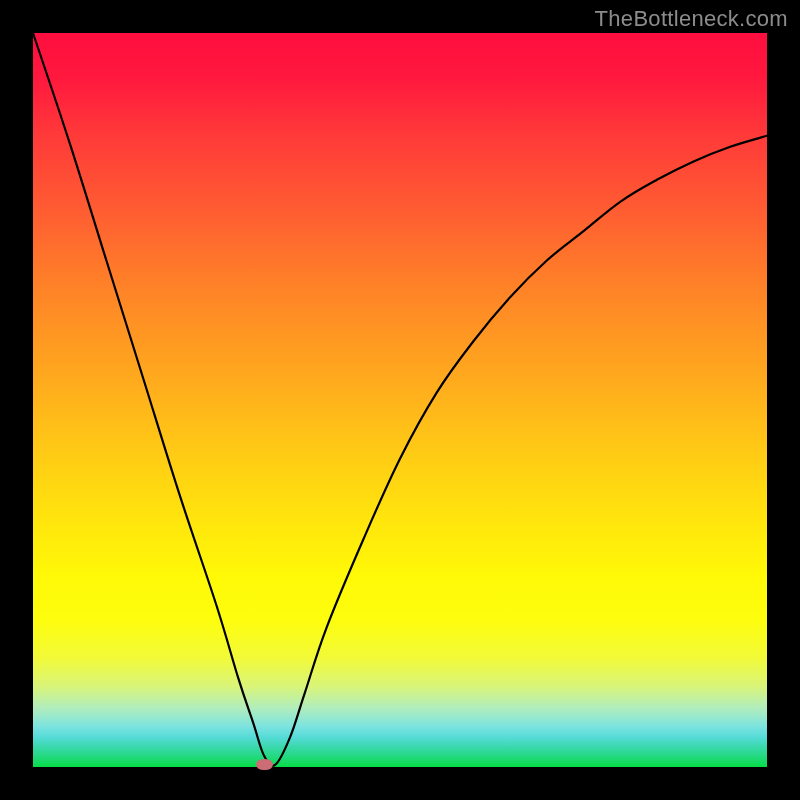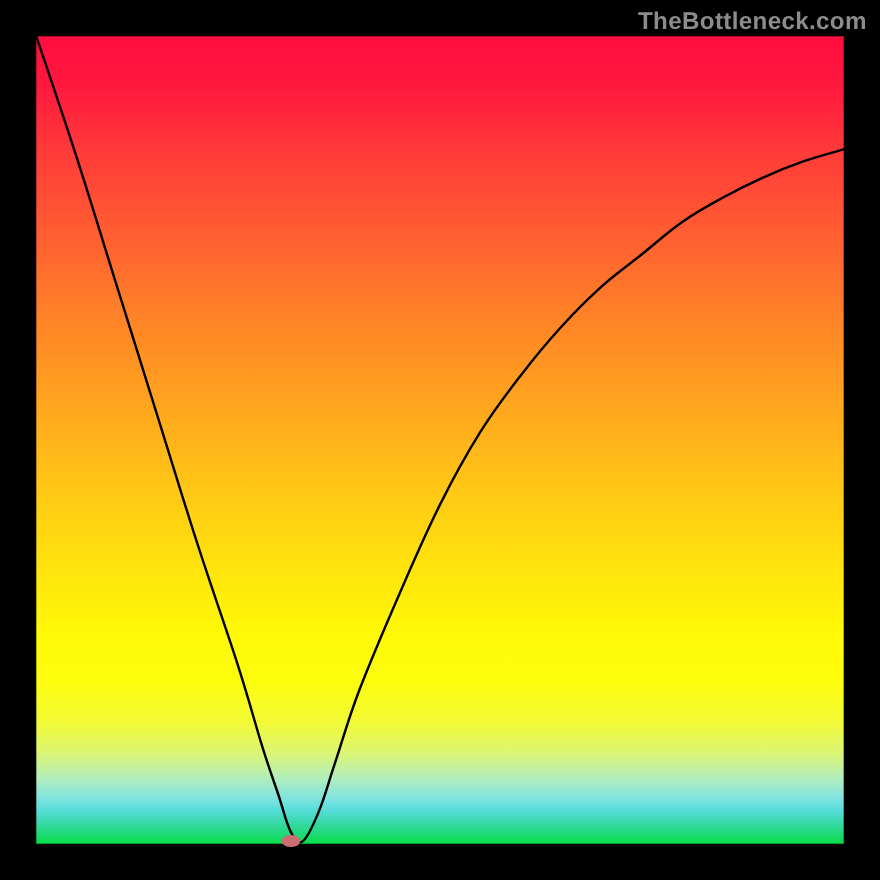--- a/index.html
+++ b/index.html
@@ -45,21 +45,21 @@
       #07de46 100%
     );
   }
   .watermark {
     position: absolute;
     top: 6px;
     right: 12px;
     color: #8c8c8c;
     font-size: 22px;
     letter-spacing: 0.3px;
-    font-weight: 700;
+    font-weight: 400;
     user-select: none;
   }
   svg.curve {
     position: absolute;
     left: 0; top: 0;
     width: 734px;
     height: 734px;
     overflow: visible;
   }
   .curve-path {

